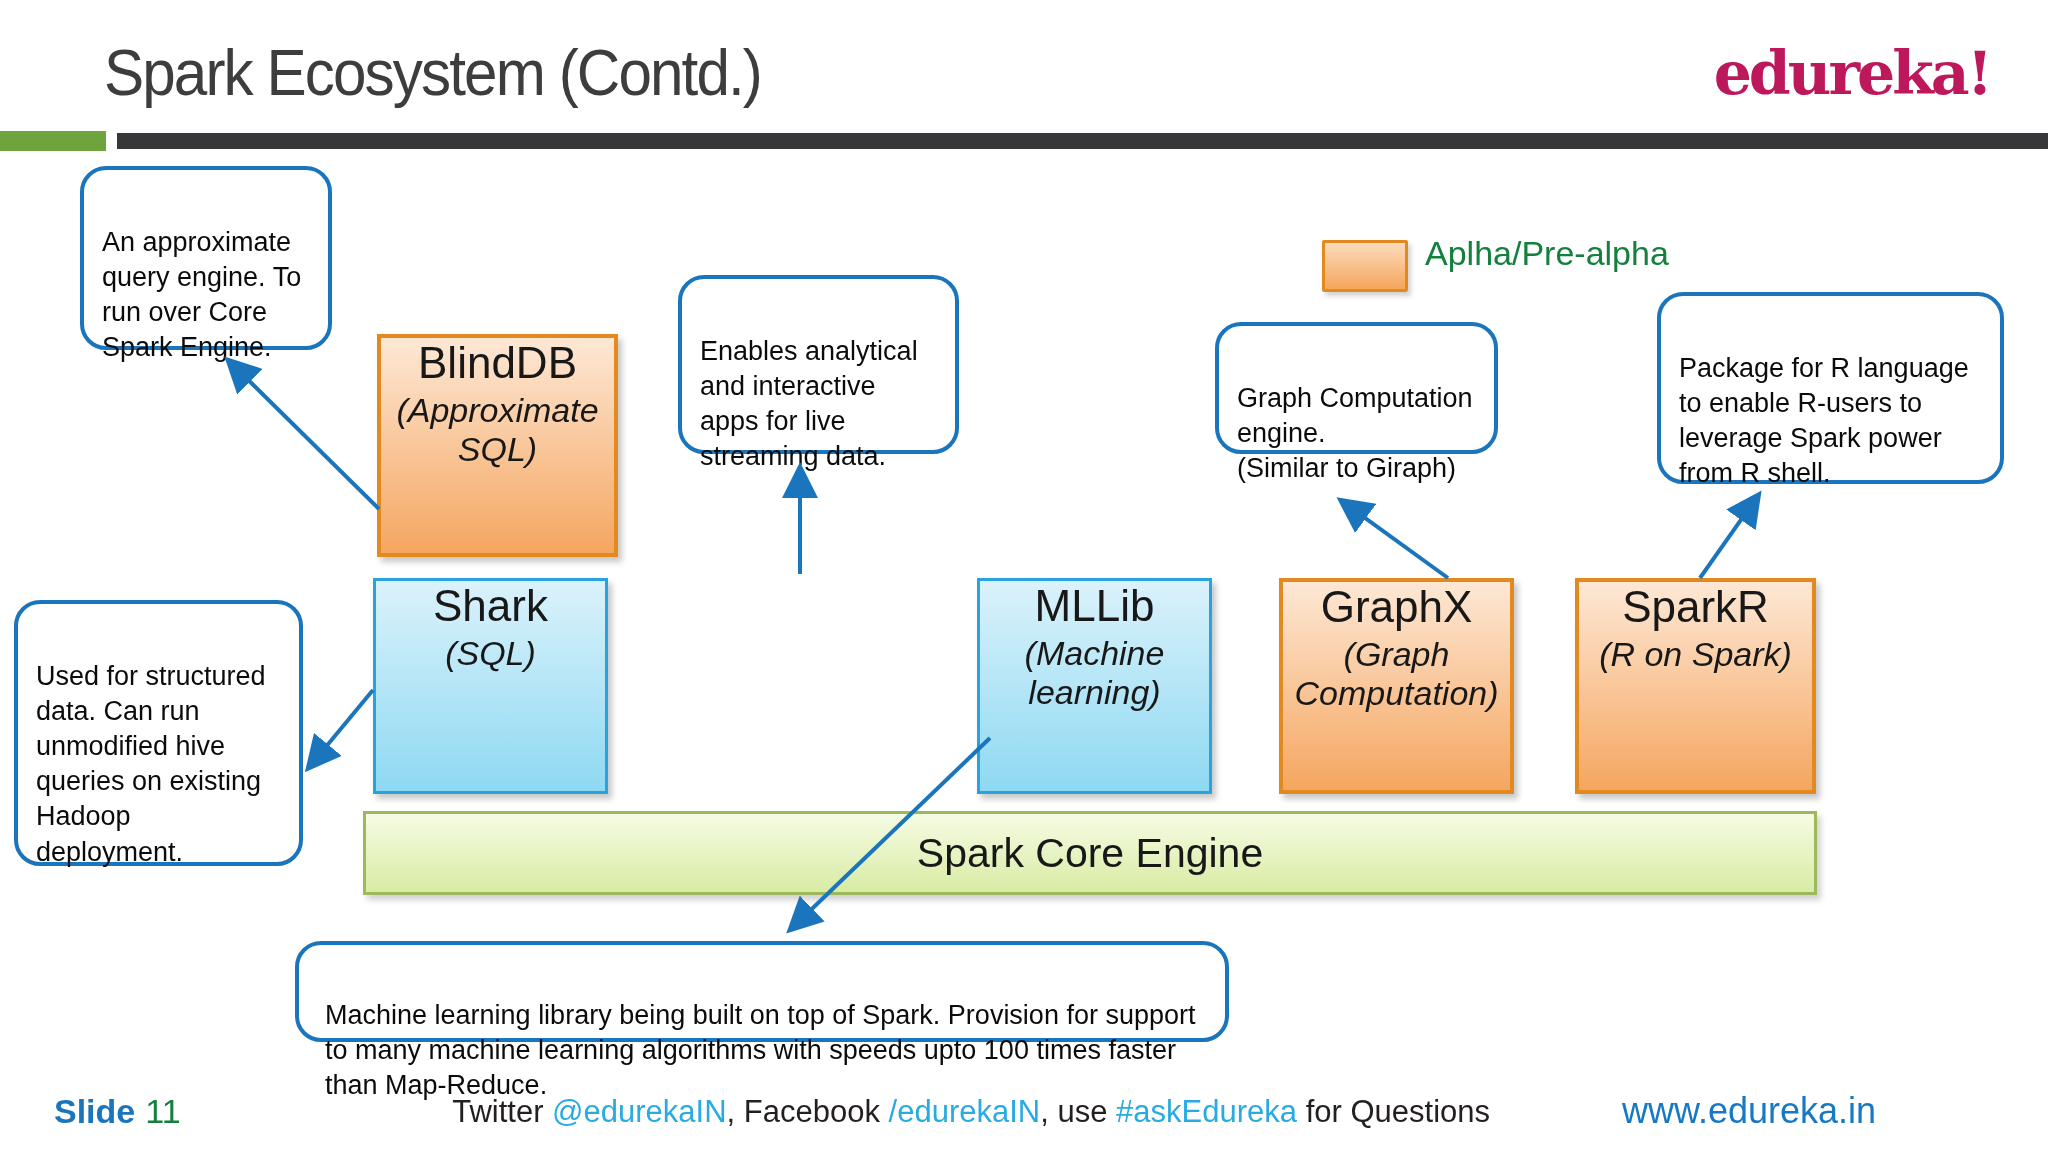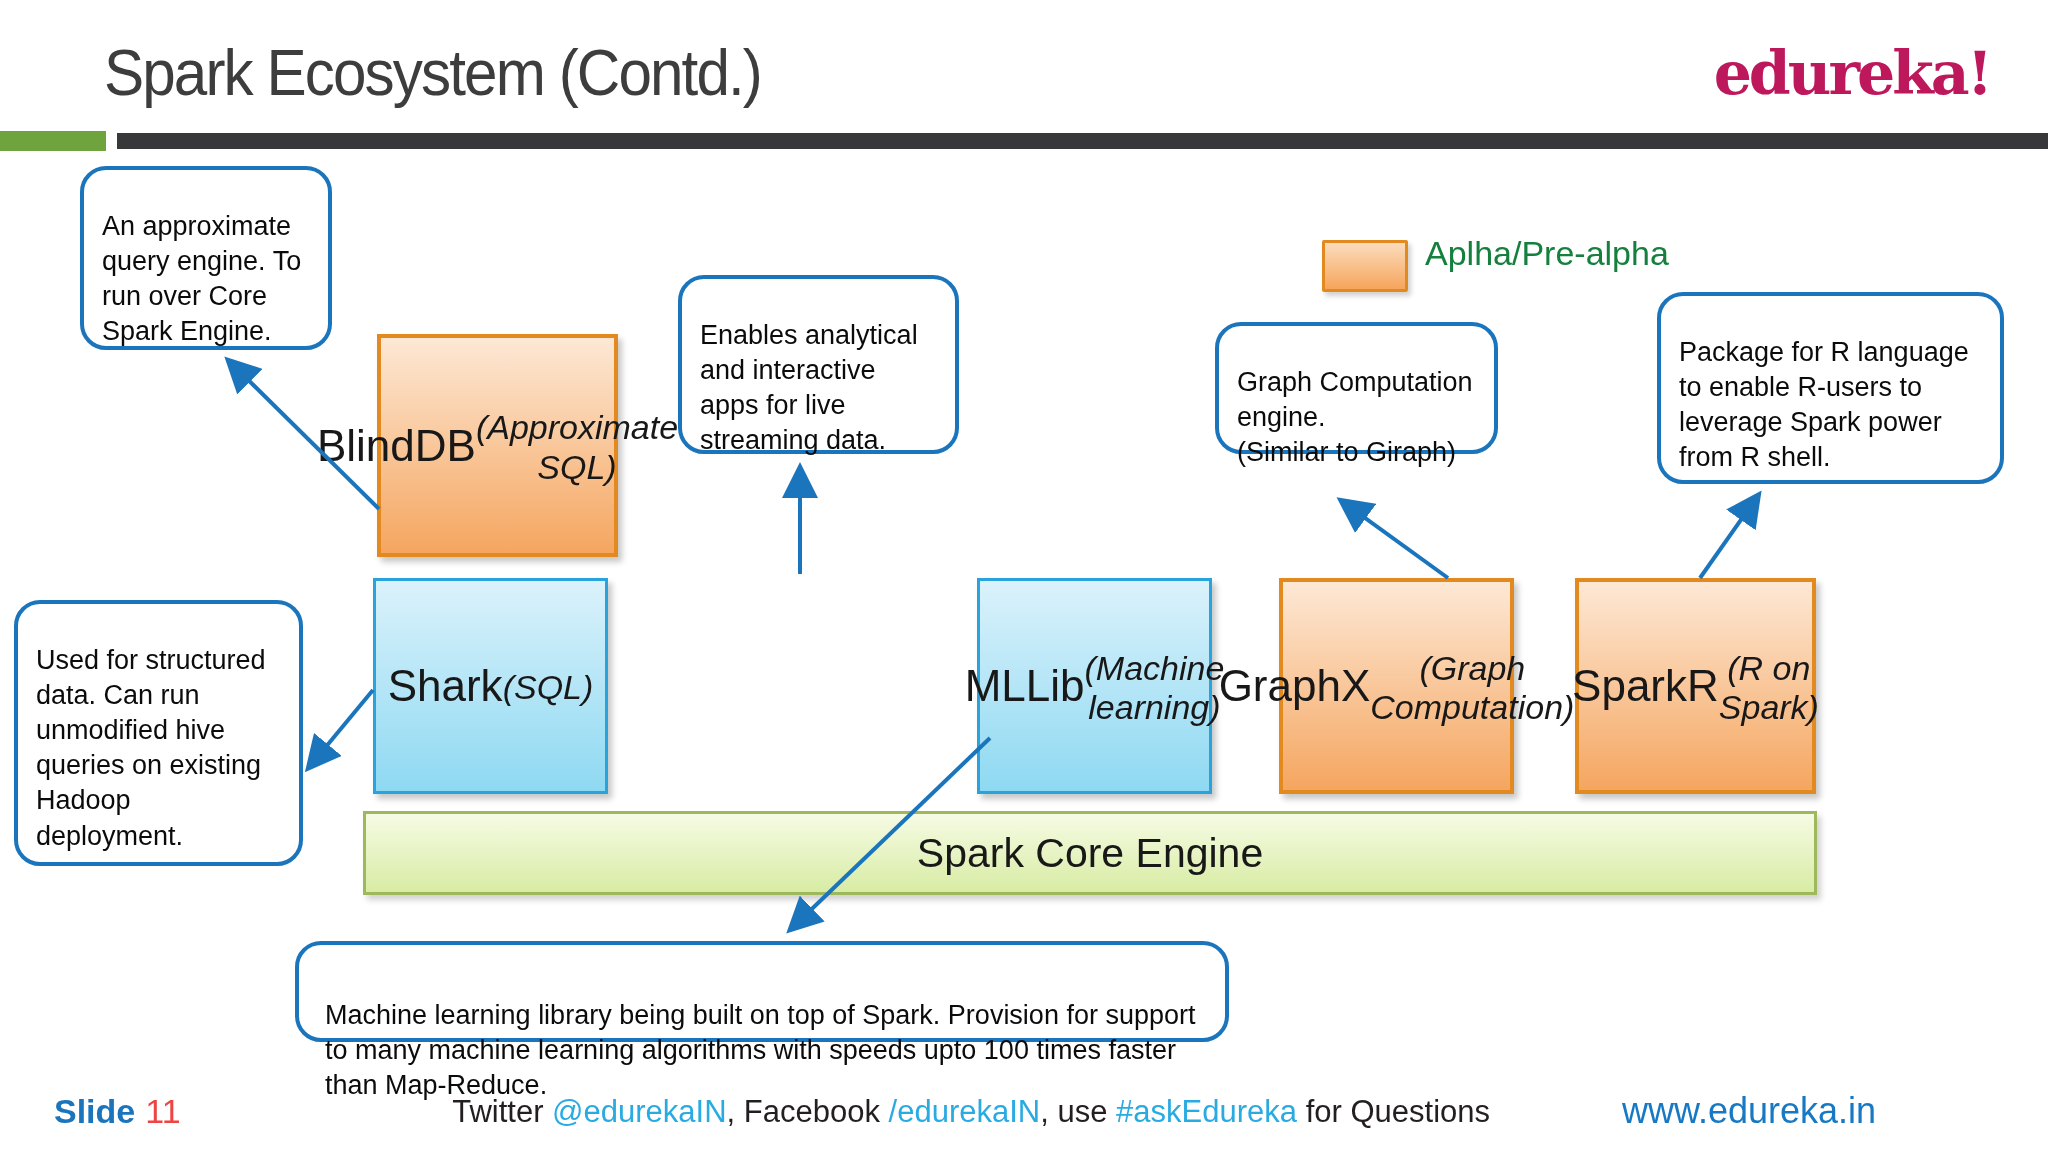--- a/index.html
+++ b/index.html
@@ -21,33 +21,33 @@
   
   .legend-swatch{
     position:absolute;left:1322px;top:240px;width:80px;height:46px;
     background:linear-gradient(#fbdcbc,#f6a55c);border:3px solid #e2891f;border-radius:2px;
     box-shadow:3px 4px 5px rgba(0,0,0,.18);
   }
   .legend-label{position:absolute;left:1425px;top:234px;font-size:34px;color:#15803d;}
   
   .callout{
     position:absolute;background:#fff;border:4px solid #1b75bc;border-radius:26px;
-    padding:4px 18px;font-size:27px;line-height:1.30;color:#0b0b0b;
+    padding:20px 18px;font-size:27px;line-height:1.30;color:#0b0b0b;
     white-space:pre-line;box-sizing:border-box;
   }
   .c-blinddb{left:80px;top:166px;width:252px;height:184px;}
   .c-streaming{left:678px;top:275px;width:281px;height:179px;}
   .c-graphx{left:1215px;top:322px;width:283px;height:132px;}
   .c-sparkr{left:1657px;top:292px;width:347px;height:192px;}
   .c-shark{left:14px;top:600px;width:289px;height:266px;}
   .c-mllib{left:295px;top:941px;width:934px;height:101px;padding:18px 26px;}
   
   .box{
     position:absolute;top:578px;width:235px;height:216px;box-sizing:border-box;
-    display:flex;flex-direction:row;align-items:center;justify-content:center;
+    display:flex;flex-direction:column;align-items:center;
     text-align:center;box-shadow:4px 5px 6px rgba(0,0,0,.22);
   }
   .box .bname{font-size:44px;color:#181818;line-height:1.12;}
   .box .bsub{font-size:34px;font-style:italic;color:#181818;line-height:1.15;margin-top:4px;}
   .box-orange{background:linear-gradient(#fde8d5,#f5a660);border:4px solid #e2891f;}
   .box-blue{background:linear-gradient(#dbf2fb,#8ed9f2);border:3px solid #29a3dc;}
   .b-blinddb{left:377px;top:334px;width:241px;height:223px;}
   .b-shark{left:373px;}
   .b-streaming{left:675px;}
   .b-mllib{left:977px;}
@@ -59,21 +59,21 @@
     background:linear-gradient(#f6fbe4,#d8eca4);border:3px solid #9eb95c;
     display:flex;align-items:center;justify-content:center;
     box-shadow:4px 5px 6px rgba(0,0,0,.18);
   }
   .core-bar span{font-size:41px;color:#181818;}
   
   .arrows{position:absolute;left:0;top:0;width:2048px;height:1152px;pointer-events:none;}
   
   .footer-slide{position:absolute;left:54px;top:1092px;font-size:34px;}
   .footer-slide .lbl{font-weight:bold;color:#1b75bc;}
-  .footer-slide .num{color:#ef4444;margin-left:10px;}
+  .footer-slide .num{color:#15803d;margin-left:10px;}
   .footer-center{position:absolute;left:430px;top:1094px;width:1060px;font-size:31px;color:#231f20;text-align:right;white-space:nowrap;}
   .footer-center .hl{color:#29abe2;}
   .footer-site{position:absolute;left:1622px;top:1090px;font-size:36px;color:#1779c4;}
 </style>
 </head>
 <body>
 
 <div id="slide">
 
   <div class="title">Spark Ecosystem (Contd.)</div>

